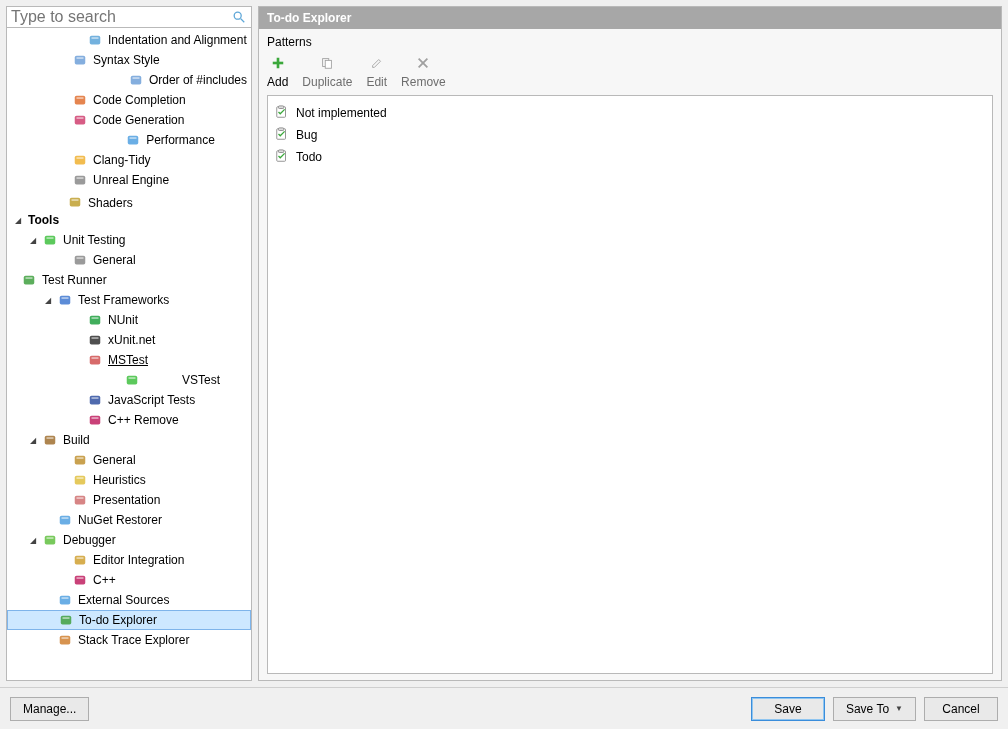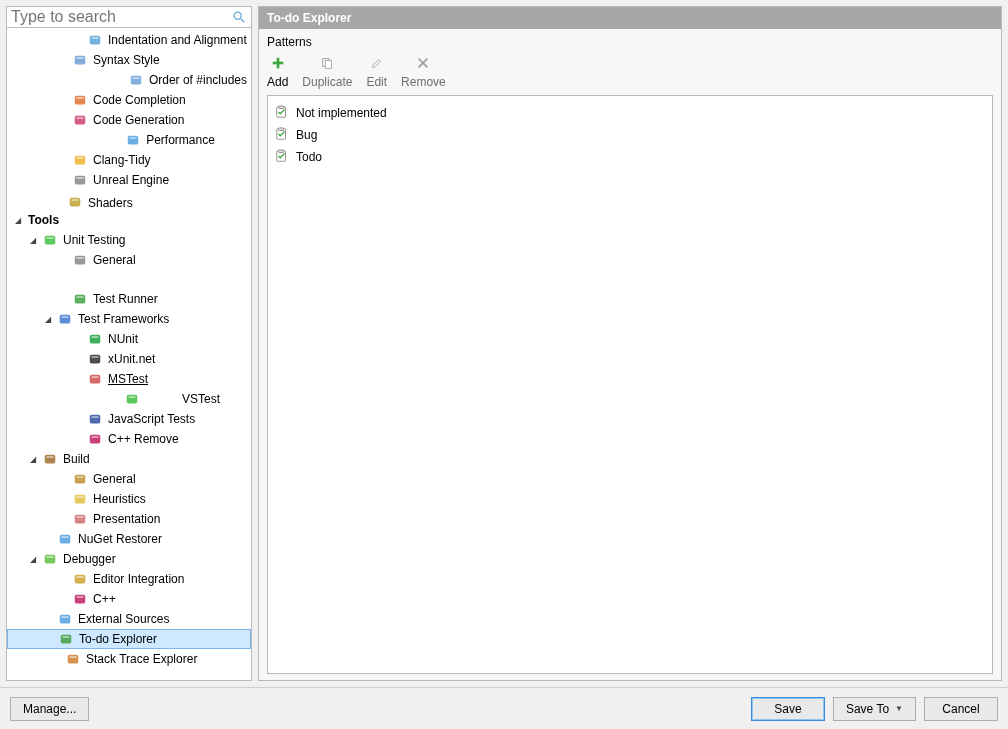--- a/index.html
+++ b/index.html
@@ -322,21 +322,21 @@
             <div class="tree-row" style="padding-left: 51px;">
               <span class="expander"></span>
               <span class="icon">
                 <svg width="14" height="14" viewBox="0 0 16 16">
                   <rect x="2" y="3" width="12" height="10" rx="2" fill="#888888" opacity="0.85"></rect>
                   <rect x="4" y="5" width="8" height="1.5" fill="#fff" opacity="0.7"></rect>
                 </svg>
               </span>
               <span class="lbl">General</span>
             </div>
-            <div class="tree-row" style="padding-left: 51px; margin-top: 19px;">
+            <div class="tree-row" style="">
               <span class="expander"></span>
               <span class="icon">
                 <svg width="14" height="14" viewBox="0 0 16 16">
                   <rect x="2" y="3" width="12" height="10" rx="2" fill="#40a040" opacity="0.85"></rect>
                   <rect x="4" y="5" width="8" height="1.5" fill="#fff" opacity="0.7"></rect>
                 </svg>
               </span>
               <span class="lbl">Test Runner</span>
             </div>
             <div class="tree-row" style="padding-left: 36px;">
@@ -502,21 +502,21 @@
             <div class="tree-row selected" style="padding-left: 36px;">
               <span class="expander"></span>
               <span class="icon">
                 <svg width="14" height="14" viewBox="0 0 16 16">
                   <rect x="2" y="3" width="12" height="10" rx="2" fill="#40a040" opacity="0.85"></rect>
                   <rect x="4" y="5" width="8" height="1.5" fill="#fff" opacity="0.7"></rect>
                 </svg>
               </span>
               <span class="lbl">To-do Explorer</span>
             </div>
-            <div class="tree-row" style="padding-left: 36px; margin-left: 8px;">
+            <div class="tree-row" style="padding-left: 36px;">
               <span class="expander"></span>
               <span class="icon">
                 <svg width="14" height="14" viewBox="0 0 16 16">
                   <rect x="2" y="3" width="12" height="10" rx="2" fill="#d08030" opacity="0.85"></rect>
                   <rect x="4" y="5" width="8" height="1.5" fill="#fff" opacity="0.7"></rect>
                 </svg>
               </span>
               <span class="lbl">Stack Trace Explorer</span>
             </div>
           </div>

